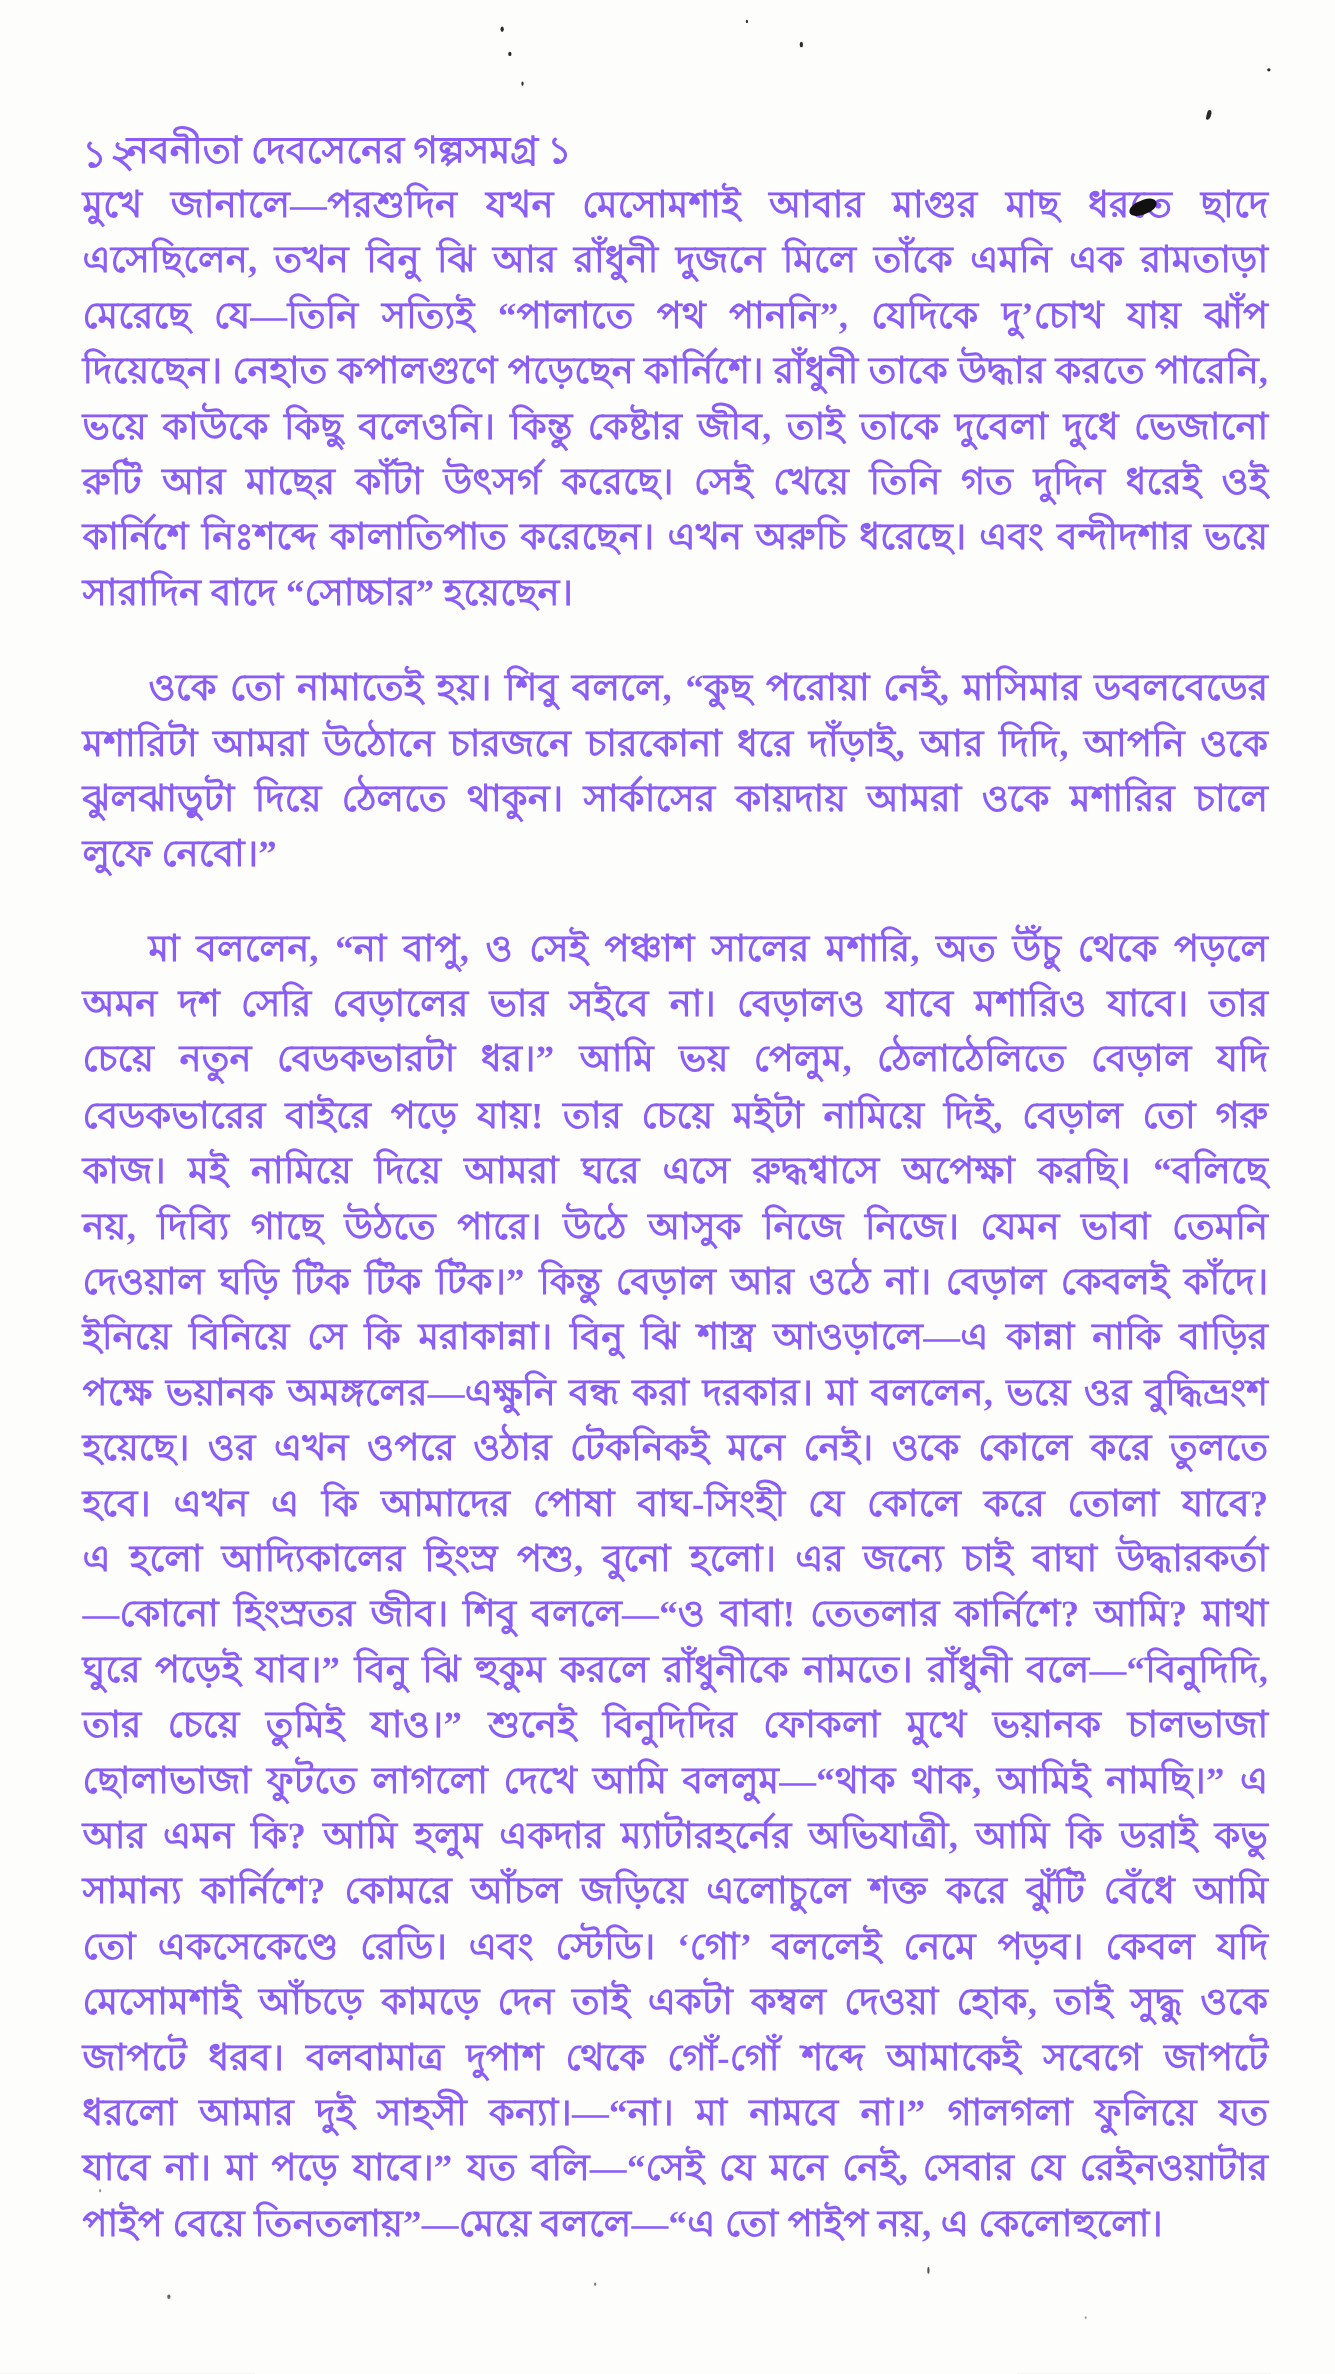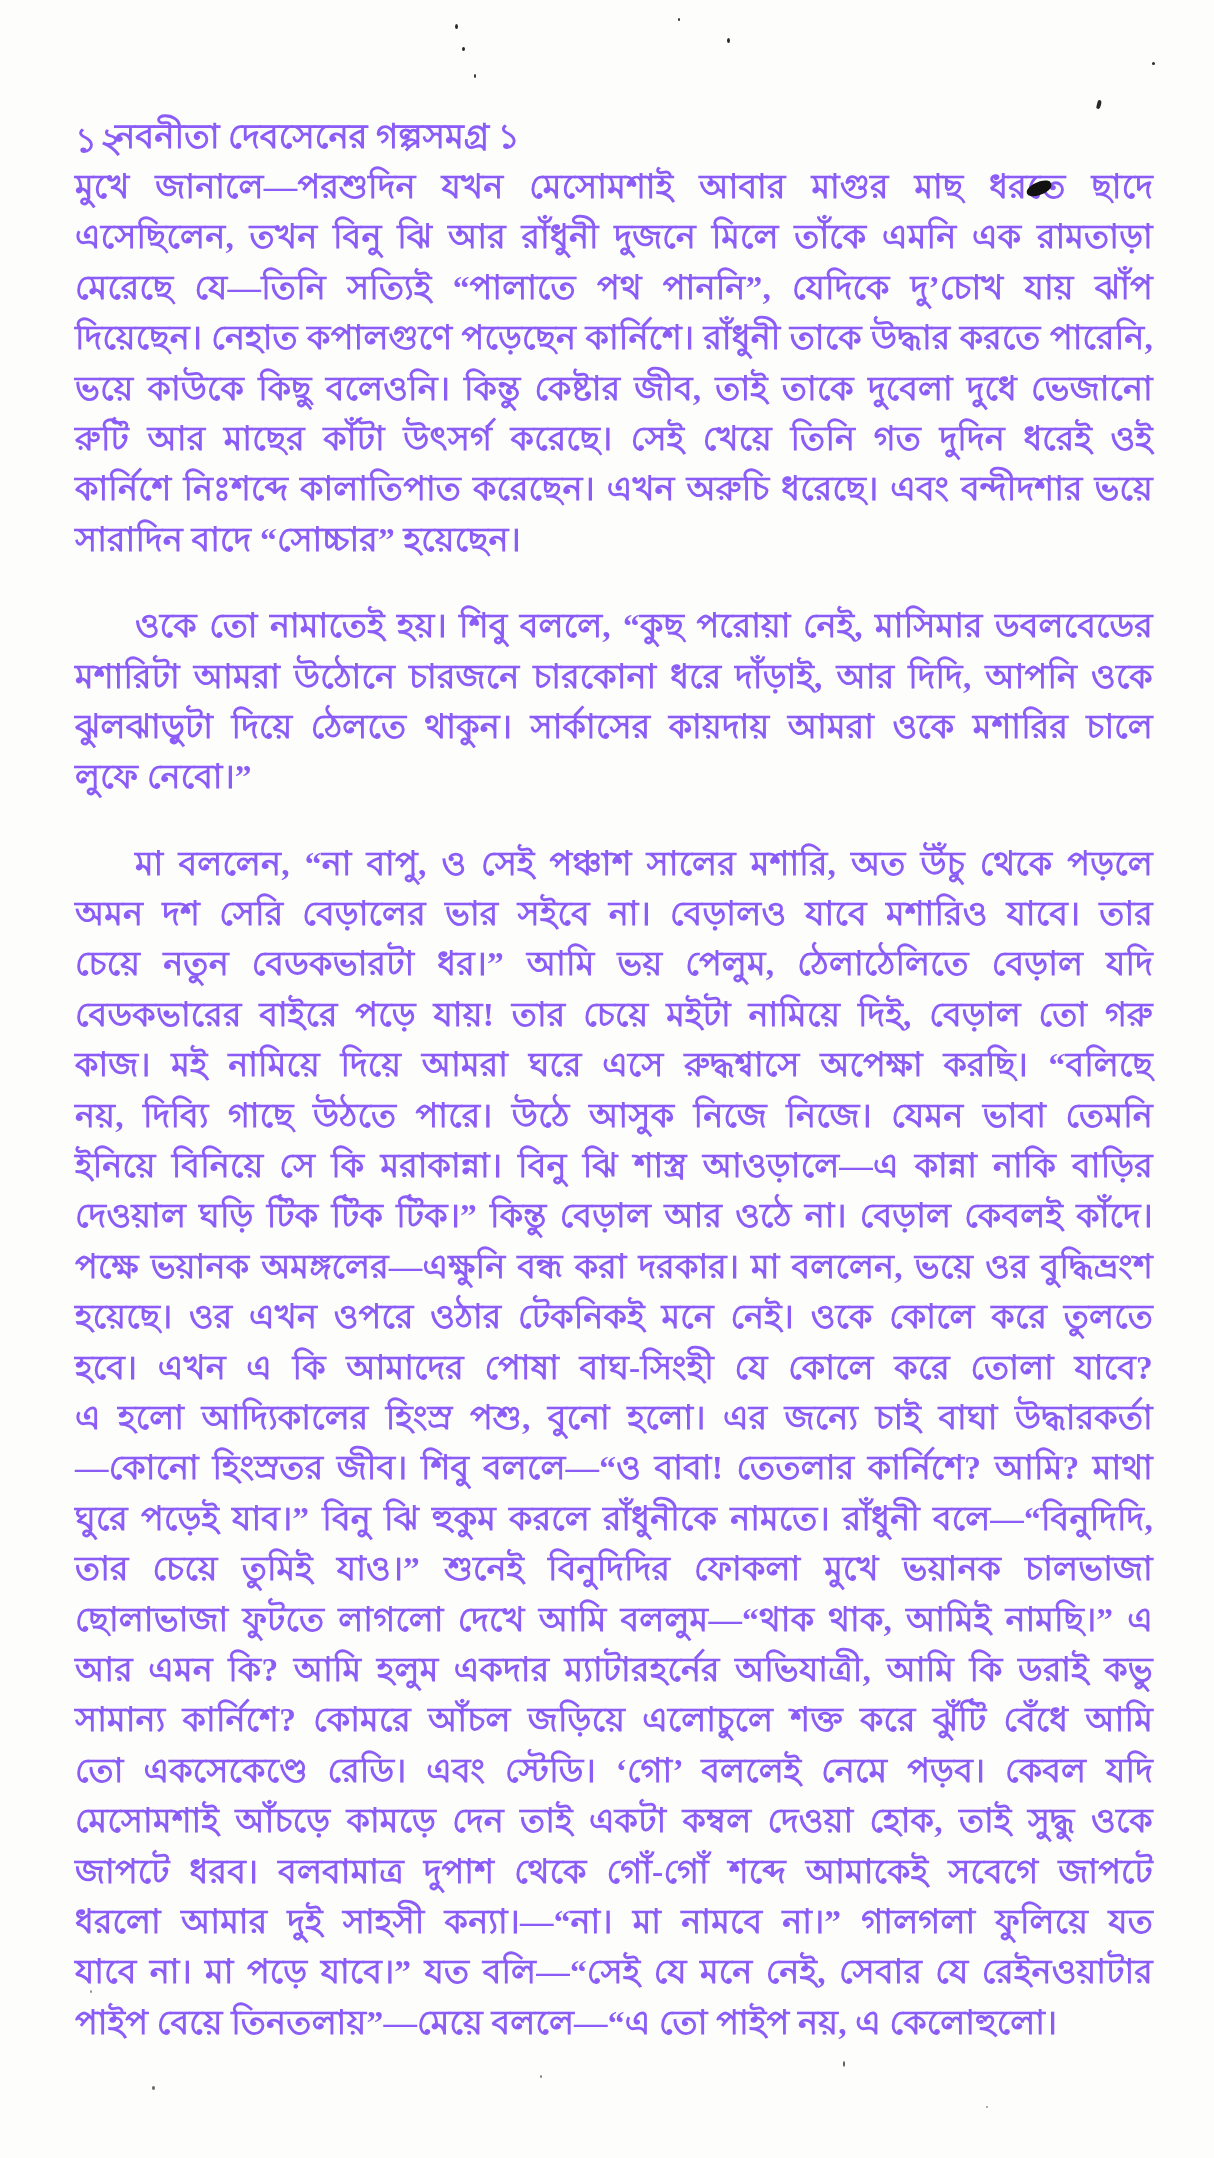--- a/index.html
+++ b/index.html
@@ -75,22 +75,22 @@
       <div class="line indent">ওকে তো নামাতেই হয়। শিবু বললে, “কুছ পরোয়া নেই, মাসিমার ডবলবেডের</div>
       <div class="line">মশারিটা আমরা উঠোনে চারজনে চারকোনা ধরে দাঁড়াই, আর দিদি, আপনি ওকে</div>
       <div class="line">ঝুলঝাড়ুটা দিয়ে ঠেলতে থাকুন। সার্কাসের কায়দায় আমরা ওকে মশারির চালে</div>
       <div class="line end">লুফে নেবো।”</div>
       <div class="line indent">মা বললেন, “না বাপু, ও সেই পঞ্চাশ সালের মশারি, অত উঁচু থেকে পড়লে</div>
       <div class="line">অমন দশ সেরি বেড়ালের ভার সইবে না। বেড়ালও যাবে মশারিও যাবে। তার</div>
       <div class="line">চেয়ে নতুন বেডকভারটা ধর।” আমি ভয় পেলুম, ঠেলাঠেলিতে বেড়াল যদি</div>
       <div class="line">বেডকভারের বাইরে পড়ে যায়! তার চেয়ে মইটা নামিয়ে দিই, বেড়াল তো গরু</div>
       <div class="line">কাজ। মই নামিয়ে দিয়ে আমরা ঘরে এসে রুদ্ধশ্বাসে অপেক্ষা করছি। “বলিছে</div>
       <div class="line">নয়, দিব্যি গাছে উঠতে পারে। উঠে আসুক নিজে নিজে। যেমন ভাবা তেমনি</div>
+      <div class="line">দেওয়াল ঘড়ি টিক টিক টিক।” কিন্তু বেড়াল আর ওঠে না। বেড়াল কেবলই কাঁদে।</div>
       <div class="line">ইনিয়ে বিনিয়ে সে কি মরাকান্না। বিনু ঝি শাস্ত্র আওড়ালে—এ কান্না নাকি বাড়ির</div>
-      <div class="line">দেওয়াল ঘড়ি টিক টিক টিক।” কিন্তু বেড়াল আর ওঠে না। বেড়াল কেবলই কাঁদে।</div>
       <div class="line">পক্ষে ভয়ানক অমঙ্গলের—এক্ষুনি বন্ধ করা দরকার। মা বললেন, ভয়ে ওর বুদ্ধিভ্রংশ</div>
       <div class="line">হয়েছে। ওর এখন ওপরে ওঠার টেকনিকই মনে নেই। ওকে কোলে করে তুলতে</div>
       <div class="line">হবে। এখন এ কি আমাদের পোষা বাঘ-সিংহী যে কোলে করে তোলা যাবে?</div>
       <div class="line">এ হলো আদ্যিকালের হিংস্র পশু, বুনো হলো। এর জন্যে চাই বাঘা উদ্ধারকর্তা</div>
       <div class="line">—কোনো হিংস্রতর জীব। শিবু বললে—“ও বাবা! তেতলার কার্নিশে? আমি? মাথা</div>
       <div class="line">ঘুরে পড়েই যাব।” বিনু ঝি হুকুম করলে রাঁধুনীকে নামতে। রাঁধুনী বলে—“বিনুদিদি,</div>
       <div class="line">তার চেয়ে তুমিই যাও।” শুনেই বিনুদিদির ফোকলা মুখে ভয়ানক চালভাজা</div>
       <div class="line">ছোলাভাজা ফুটতে লাগলো দেখে আমি বললুম—“থাক থাক, আমিই নামছি।” এ</div>
       <div class="line">আর এমন কি? আমি হলুম একদার ম্যাটারহর্নের অভিযাত্রী, আমি কি ডরাই কভু</div>
       <div class="line">সামান্য কার্নিশে? কোমরে আঁচল জড়িয়ে এলোচুলে শক্ত করে ঝুঁটি বেঁধে আমি</div>

